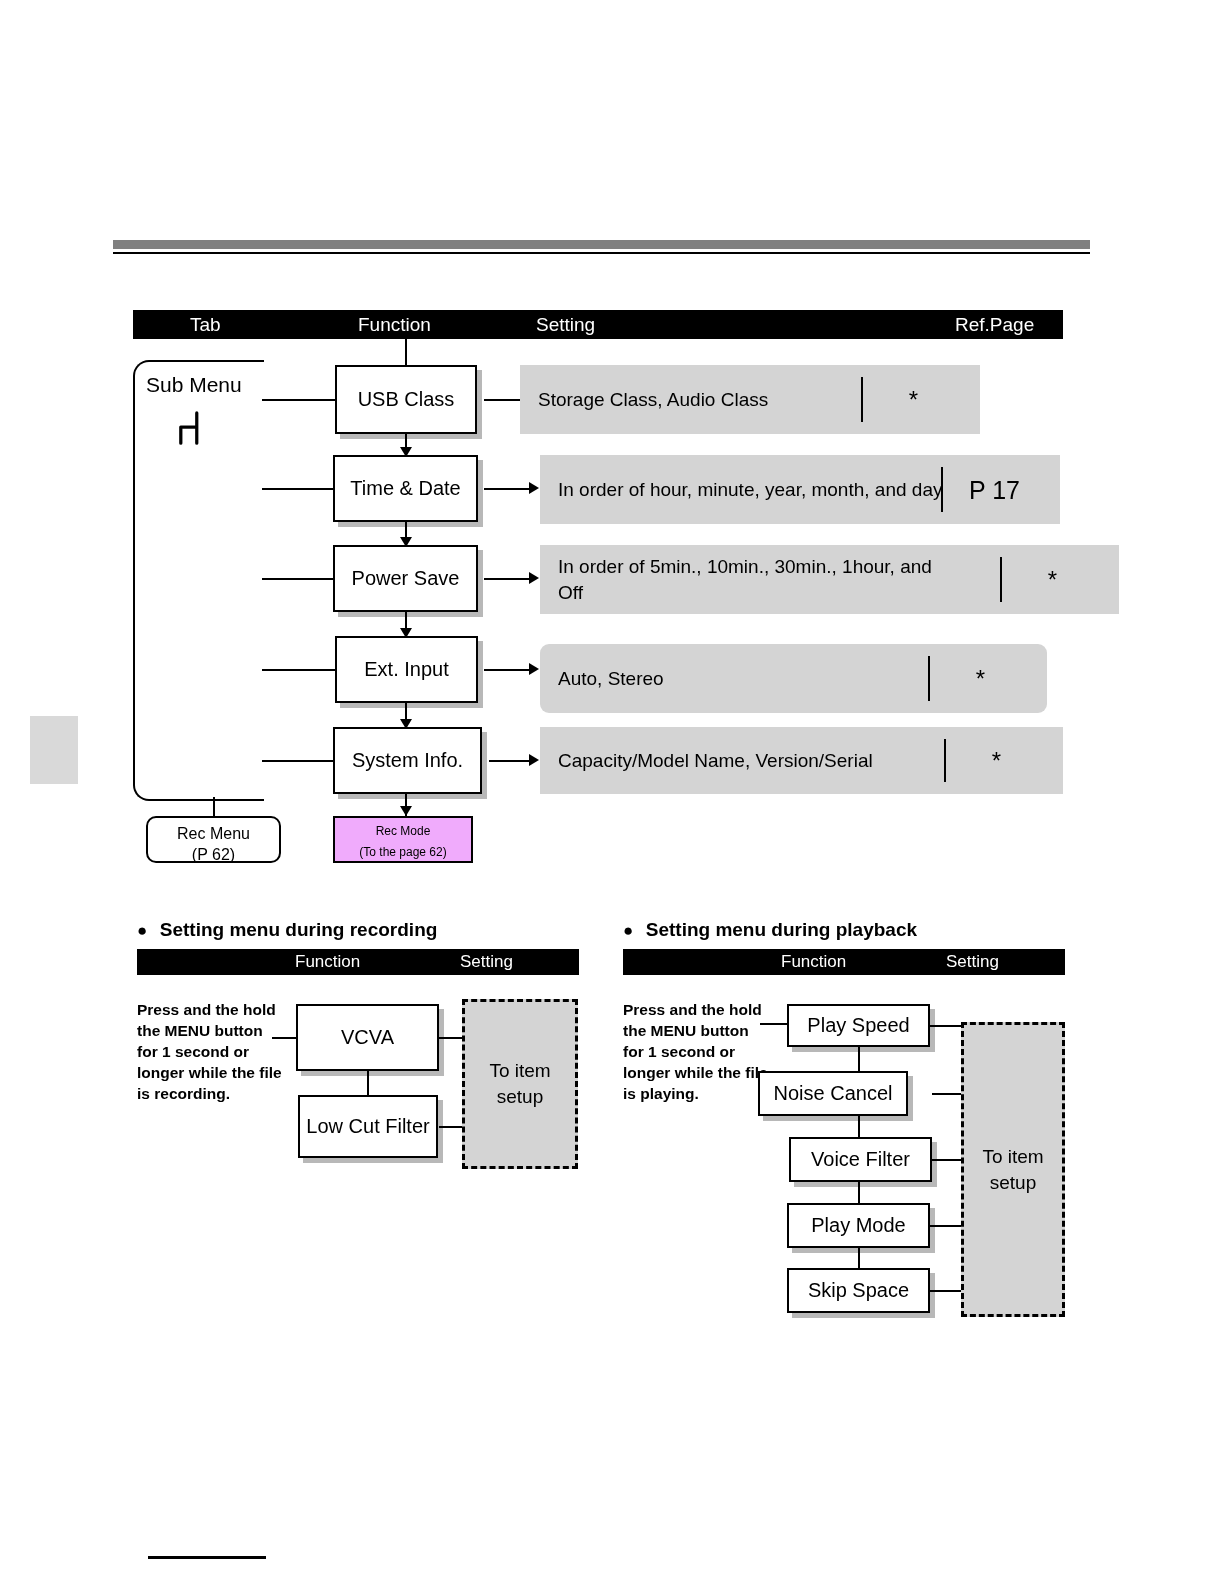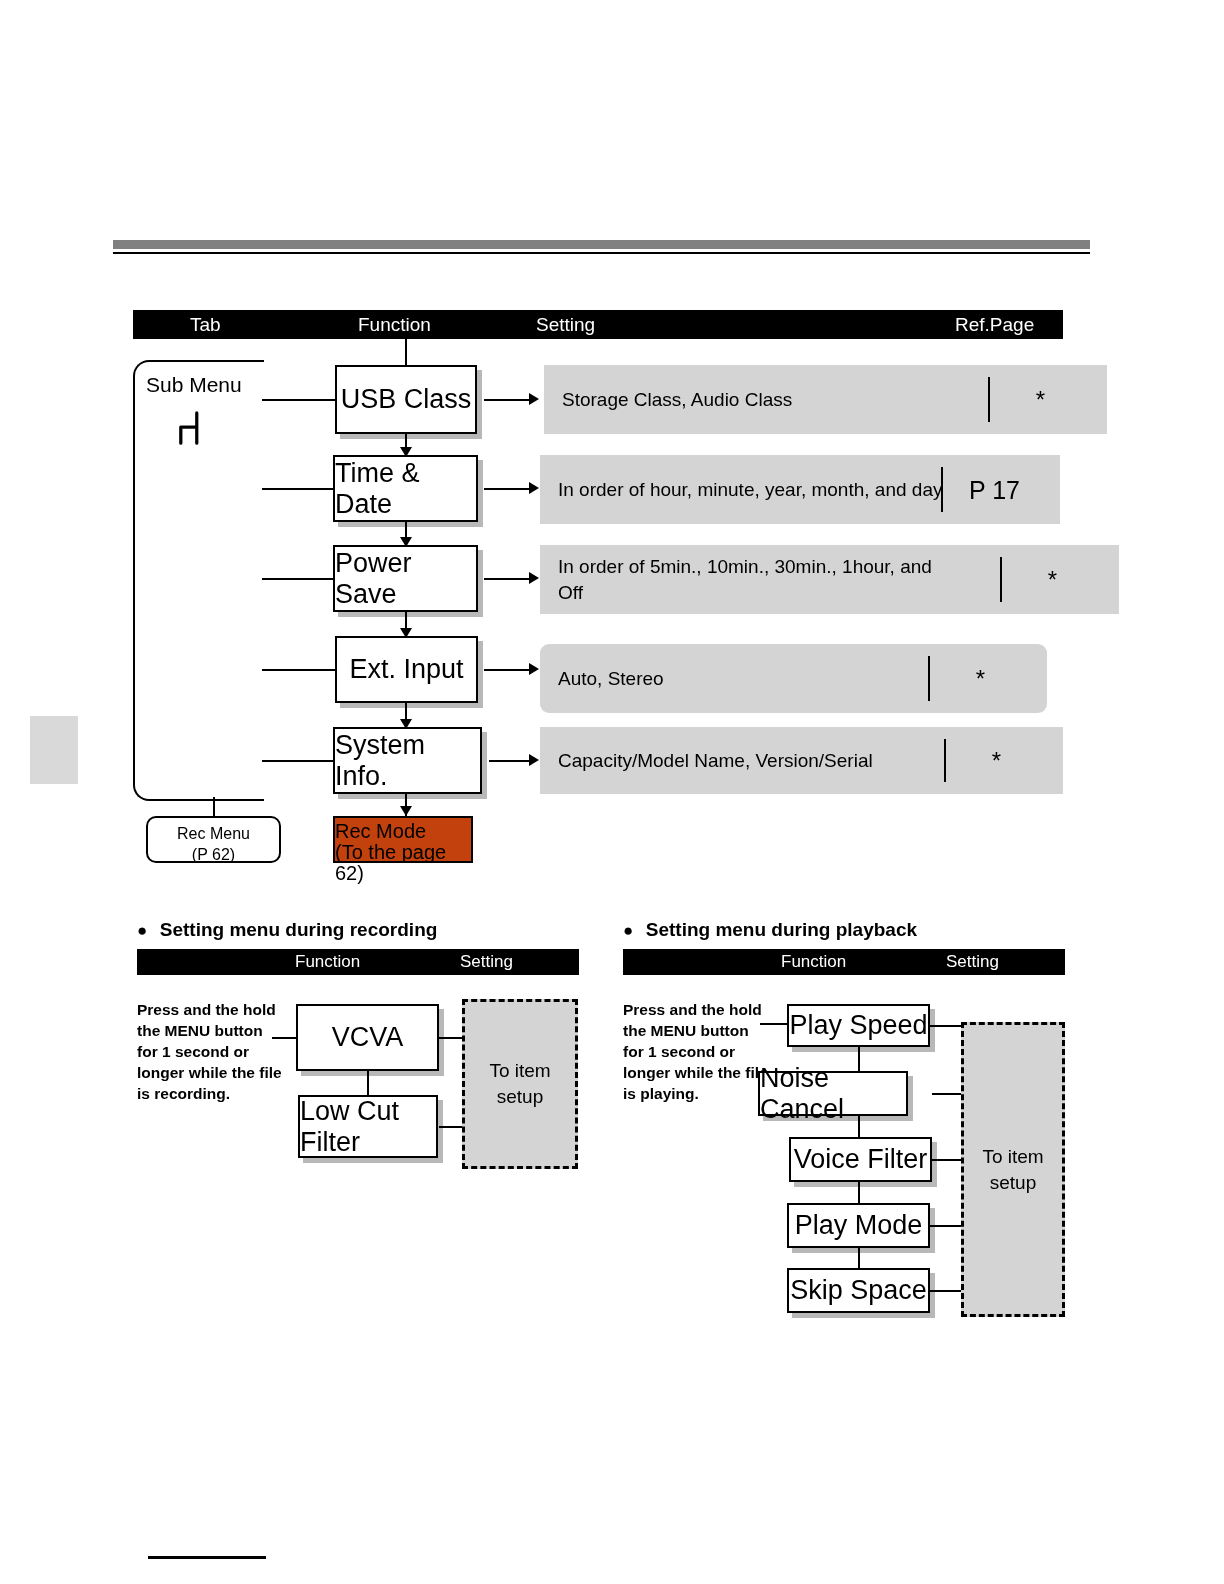--- a/index.html
+++ b/index.html
@@ -33,41 +33,41 @@
     border:2px solid #000;border-right:none;border-top-left-radius:16px;border-bottom-left-radius:16px;
     background:#fff;
   }
   .submenu-label{left:146px;top:373px;font-size:21px;}
   .submenu-glyph{left:175px;top:405px;font-size:46px;font-weight:bold;line-height:1;}
 
   
   .fbox{
     border:2px solid #000;background:#fff;
     display:flex;align-items:center;justify-content:center;
-    font-size:27px;box-shadow:5px 5px 0 rgba(0,0,0,0.28);
+    font-size:20px;box-shadow:5px 5px 0 rgba(0,0,0,0.28);
     box-sizing:border-box;
   }
   .fbox-usb{left:335px;top:365px;width:142px;height:69px;}
   .fbox-time{left:333px;top:455px;width:145px;height:67px;}
   .fbox-power{left:333px;top:545px;width:145px;height:67px;}
   .fbox-ext{left:335px;top:636px;width:143px;height:67px;}
   .fbox-sys{left:333px;top:727px;width:149px;height:67px;}
 
   
   .sbox{
     background:#d4d4d4;box-sizing:border-box;position:absolute;
   }
   .sbox .txt{
     position:absolute;left:18px;top:50%;transform:translateY(-50%);
     font-size:19px;line-height:26px;
   }
   .sbox .divider{position:absolute;right:117px;top:12px;bottom:12px;width:2px;background:#000;}
   .sbox .ref{position:absolute;right:40px;top:50%;transform:translateY(-50%);font-size:25px;}
   .sbox .ref.star{font-size:24px;right:62px;}
-  .sbox-usb{left:544px;top:365px;width:563px;height:69px;}
+  .sbox-usb{left:520px;top:365px;width:460px;height:69px;}
   .sbox-time{left:540px;top:455px;width:520px;height:69px;}
   .sbox-power{left:540px;top:545px;width:579px;height:69px;}
   .sbox-ext{left:540px;top:644px;width:507px;height:69px;border-radius:9px;}
   .sbox-sys{left:540px;top:727px;width:523px;height:67px;}
 
   
   .hline{background:#000;height:2px;position:absolute;}
   .vline{background:#000;width:2px;position:absolute;}
 
   .arrow-right{
@@ -79,21 +79,21 @@
     border-right:6px solid transparent;border-top:10px solid #000;
   }
 
   
   .rec-menu{
     left:146px;top:816px;width:135px;height:47px;border:2px solid #000;border-radius:10px;
     background:#fff;box-sizing:border-box;text-align:center;font-size:16px;line-height:21px;padding-top:5px;
   }
   .rec-mode{
     left:333px;top:816px;width:140px;height:47px;border:2px solid #000;
-    background:#c2410c;box-sizing:border-box;text-align:left;font-size:20px;line-height:21px;padding-top:3px;
+    background:#f0abfc;box-sizing:border-box;text-align:center;font-size:12px;line-height:21px;padding-top:3px;
   }
 
   
   .sect-bullet{font-size:17px;}
   .sect-title{font-size:19px;font-weight:bold;}
 
   .subhdr{height:26px;background:#000;position:absolute;}
   .subhdr span{position:absolute;color:#fff;font-size:17px;top:3px;}
 
   .note{position:absolute;font-size:15.5px;line-height:21px;font-weight:bold;}

